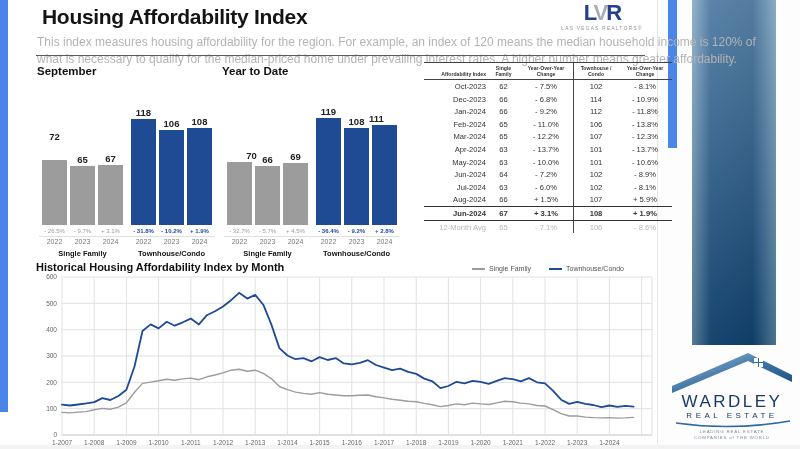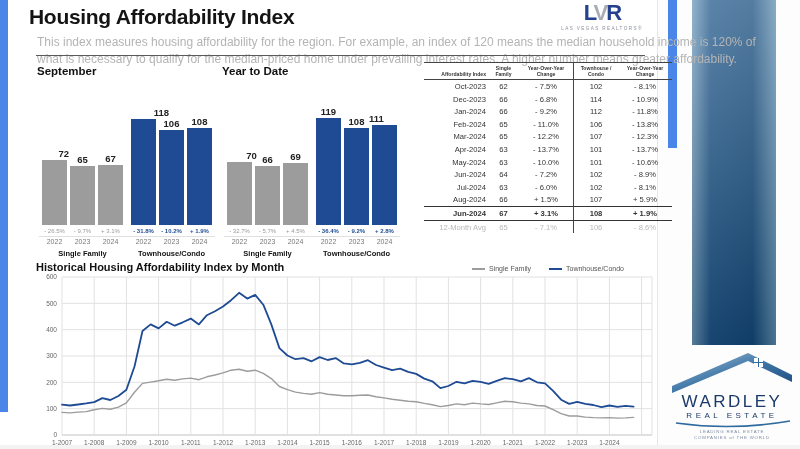--- a/index.html
+++ b/index.html
@@ -5,21 +5,21 @@
   html,body{margin:0;padding:0}
   body{width:800px;height:449px;position:relative;overflow:hidden;background:#fff;
        font-family:"Liberation Sans",sans-serif;color:#222}
   .right-bg{position:absolute;left:657px;top:0;width:143px;height:449px;background:#fdfdfd;border-left:1px solid #e5e5e5}
   .bottom-strip{position:absolute;left:0;bottom:0;width:800px;height:4px;background:#f3f3f3}
   .left-strip{position:absolute;left:0;top:0;width:8px;height:412px;background:#4a86e8}
   .right-thin-strip{position:absolute;left:668px;top:0;width:9px;height:148px;background:#4a86e8}
   .right-big-bar{position:absolute;left:692px;top:0;width:84px;height:345px;
        background-image:linear-gradient(180deg,rgba(255,255,255,.28),rgba(0,0,0,.18)),
                         linear-gradient(90deg,#6b97b9 0%,#1c5488 22%,#134a7c 72%,#5c8cb0 100%)}
-  .page-title{position:absolute;left:29px;top:5px;font-size:21px;font-weight:bold;color:#141414;letter-spacing:-.3px}
+  .page-title{position:absolute;left:42px;top:5px;font-size:21px;font-weight:bold;color:#141414;letter-spacing:-.3px}
   .page-desc{position:absolute;left:37px;top:34px;font-size:12px;line-height:1.4;color:#b4b4b4}
   .header-rule{position:absolute;left:36px;top:55px;width:609px;height:1px;background:#5a5a5a}
   
   .lvr{position:absolute;left:556px;top:2px;width:92px;text-align:center}
   .lvr-text{font-size:22px;font-weight:bold;letter-spacing:-2px;line-height:1;color:#24418e}
   .lvr-text .v{color:#a9aeb6}
   .lvr-sub{font-size:4.6px;color:#8b9099;letter-spacing:1.4px;margin-top:2px;white-space:nowrap}
   
   .bar-group{position:absolute;top:65px;width:185px;height:195px}
   .bar-group-title{font-size:11.5px;font-weight:bold;color:#111}
@@ -69,34 +69,34 @@
   <div class="lvr-text"><span>L</span><span class="v">V</span><span>R</span></div>
   <div class="lvr-sub">LAS VEGAS REALTORS®</div>
 </div>
 
 <div class="header-rule"></div>
 
 <div class="bar-group" style="left:37px">
   <div class="bar-group-title">September</div>
   <div class="bars">
       <div class="bar" style="left: 5px; top: 95px; width: 25px; height: 65px; background: rgb(156, 156, 156);"></div>
-      <div class="bar-val" style="left: 3px; top: 83px; width: 29px; text-align: right;">72</div>
+      <div class="bar-val" style="left: 3px; top: 66px; width: 29px;">72</div>
       <div class="bar-pct" style="left: 3px; top: 163px; width: 29px; color: rgb(154, 154, 154); font-weight: normal;">- 26.5%</div>
       <div class="bar-year" style="left: 3px; top: 173px; width: 29px;">2022</div>
       <div class="bar" style="left: 33px; top: 101px; width: 25px; height: 59px; background: rgb(156, 156, 156);"></div>
       <div class="bar-val" style="left: 31px; top: 89px; width: 29px;">65</div>
       <div class="bar-pct" style="left: 31px; top: 163px; width: 29px; color: rgb(154, 154, 154); font-weight: normal;">- 9.7%</div>
       <div class="bar-year" style="left: 31px; top: 173px; width: 29px;">2023</div>
       <div class="bar" style="left: 61px; top: 100px; width: 25px; height: 60px; background: rgb(156, 156, 156);"></div>
       <div class="bar-val" style="left: 59px; top: 88px; width: 29px;">67</div>
       <div class="bar-pct" style="left: 59px; top: 163px; width: 29px; color: rgb(154, 154, 154); font-weight: normal;">+ 3.1%</div>
       <div class="bar-year" style="left: 59px; top: 173px; width: 29px;">2024</div>
       <div class="cluster-label" style="left: 3px; top: 184px; width: 85px;">Single Family</div>
       <div class="bar" style="left: 94px; top: 54px; width: 25px; height: 106px; background: rgb(30, 75, 148);"></div>
-      <div class="bar-val" style="left: 92px; top: 42px; width: 29px; margin-left: 18px;">118</div>
+      <div class="bar-val" style="left: 92px; top: 42px; width: 29px;">118</div>
       <div class="bar-pct" style="left: 92px; top: 163px; width: 29px; color: rgb(30, 75, 148); font-weight: bold;">- 31.8%</div>
       <div class="bar-year" style="left: 92px; top: 173px; width: 29px;">2022</div>
       <div class="bar" style="left: 122px; top: 65px; width: 25px; height: 95px; background: rgb(30, 75, 148);"></div>
       <div class="bar-val" style="left: 120px; top: 53px; width: 29px;">106</div>
       <div class="bar-pct" style="left: 120px; top: 163px; width: 29px; color: rgb(30, 75, 148); font-weight: bold;">- 10.2%</div>
       <div class="bar-year" style="left: 120px; top: 173px; width: 29px;">2023</div>
       <div class="bar" style="left: 150px; top: 63px; width: 25px; height: 97px; background: rgb(30, 75, 148);"></div>
       <div class="bar-val" style="left: 148px; top: 51px; width: 29px;">108</div>
       <div class="bar-pct" style="left: 148px; top: 163px; width: 29px; color: rgb(30, 75, 148); font-weight: bold;">+ 1.9%</div>
       <div class="bar-year" style="left: 148px; top: 173px; width: 29px;">2024</div>

